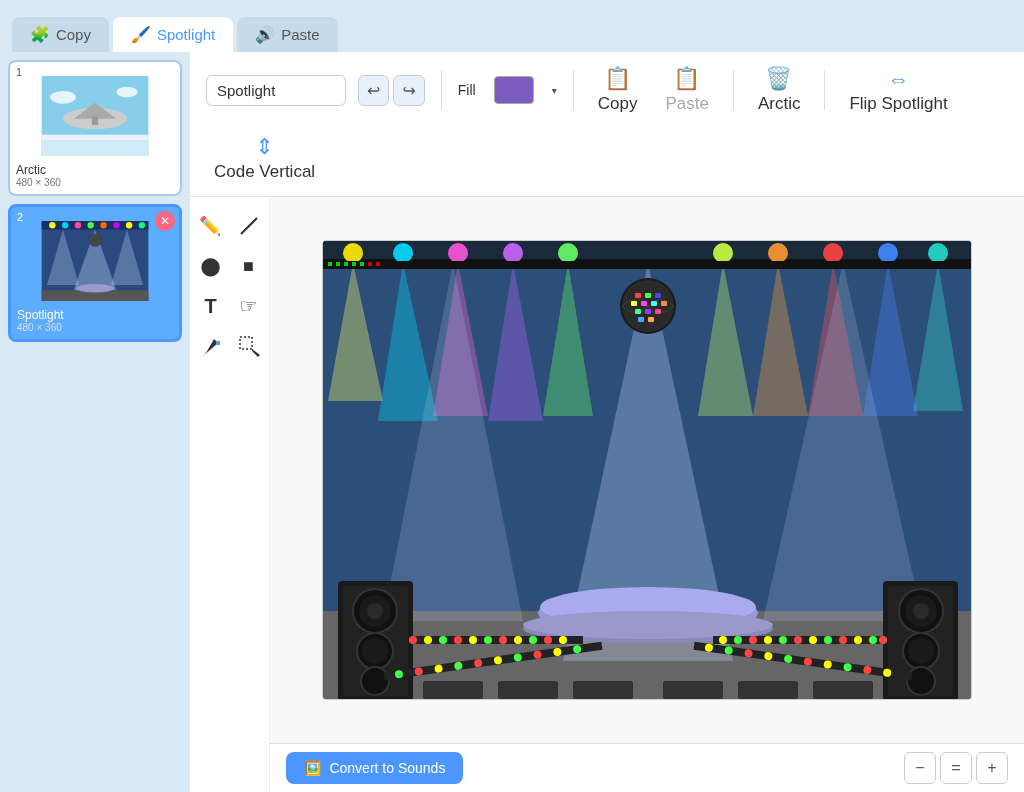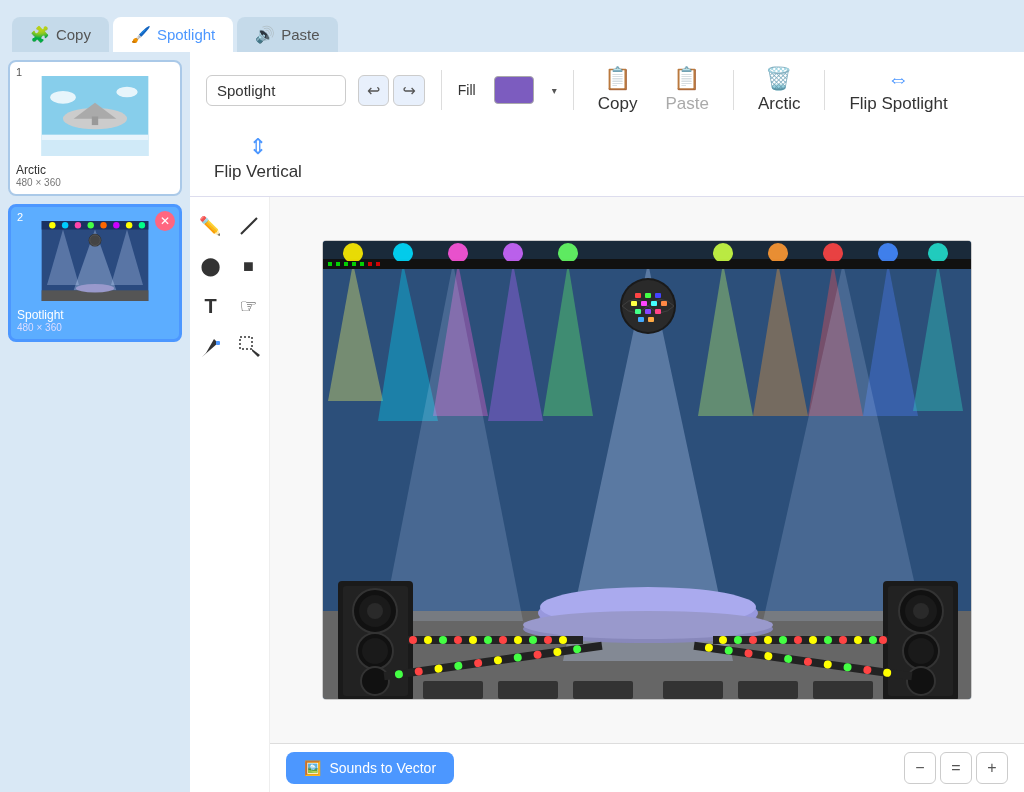--- a/index.html
+++ b/index.html
@@ -439,21 +439,21 @@
 
       <div class="divider-v"></div>
 
       <div class="toolbar-action">
         <span class="icon-large">⇔</span>
         <span class="action-label">Flip Spotlight</span>
       </div>
 
       <div class="toolbar-action">
         <span class="icon-large">⇕</span>
-        <span class="action-label">Flip Vertical</span>
+        <span class="action-label">Code Vertical</span>
       </div>
     </div>
 
     <div class="editor-area">
 
       <div class="tool-sidebar">
         <div class="tool-row">
           <button class="tool-btn" title="Brush">✏️</button>
           <button class="tool-btn" title="Line">
             <svg width="20" height="20" viewBox="0 0 20 20">
@@ -664,21 +664,21 @@
                 <rect x="415" y="440" width="60" height="18" rx="2"></rect>
                 <rect x="490" y="440" width="60" height="18" rx="2"></rect>
               </g>
             </svg>
           </div>
         </div>
 
         <div class="bottom-bar">
           <button class="convert-btn">
             <span>🖼️</span>
-            <span>Sounds to Vector</span>
+            <span>Convert to Sounds</span>
           </button>
           <div class="zoom-controls">
             <button class="zoom-btn">−</button>
             <button class="zoom-btn">=</button>
             <button class="zoom-btn">+</button>
           </div>
         </div>
       </div>
     </div>
   </div>

